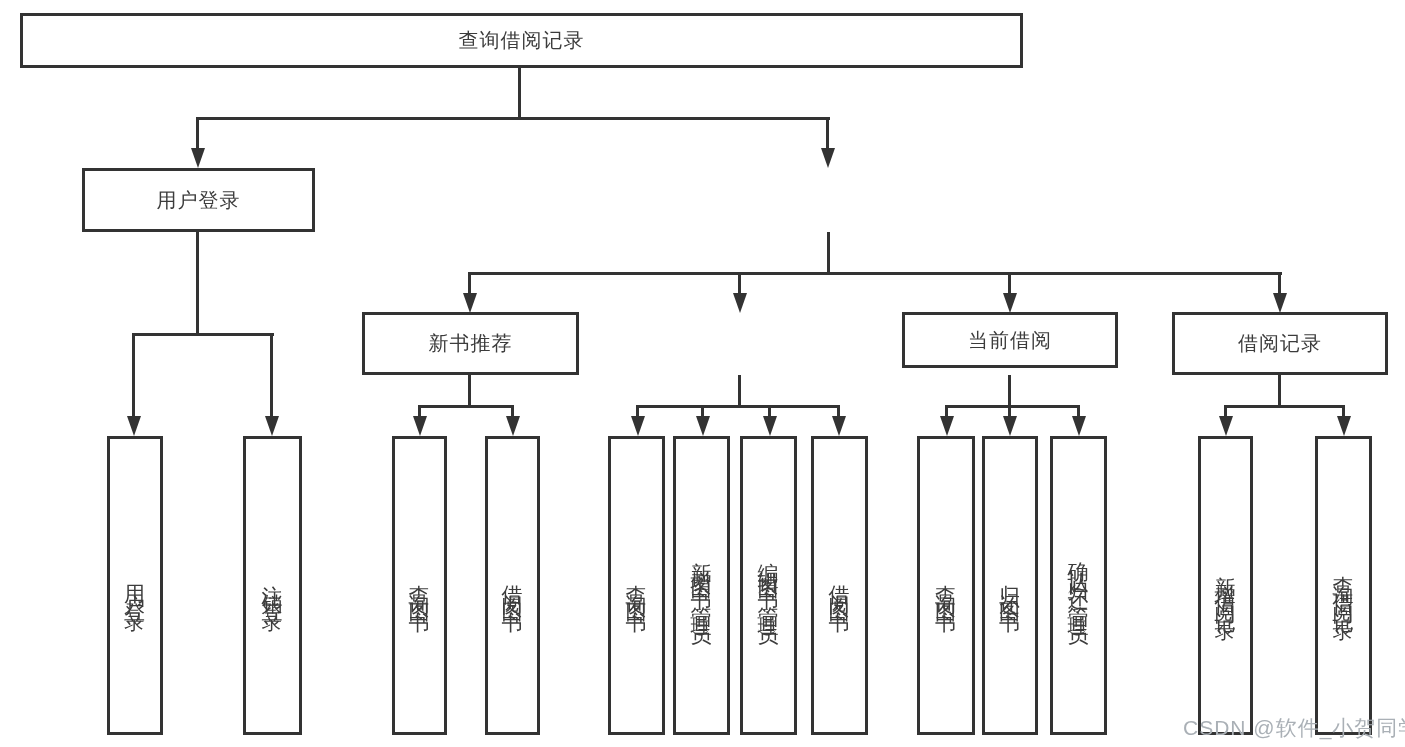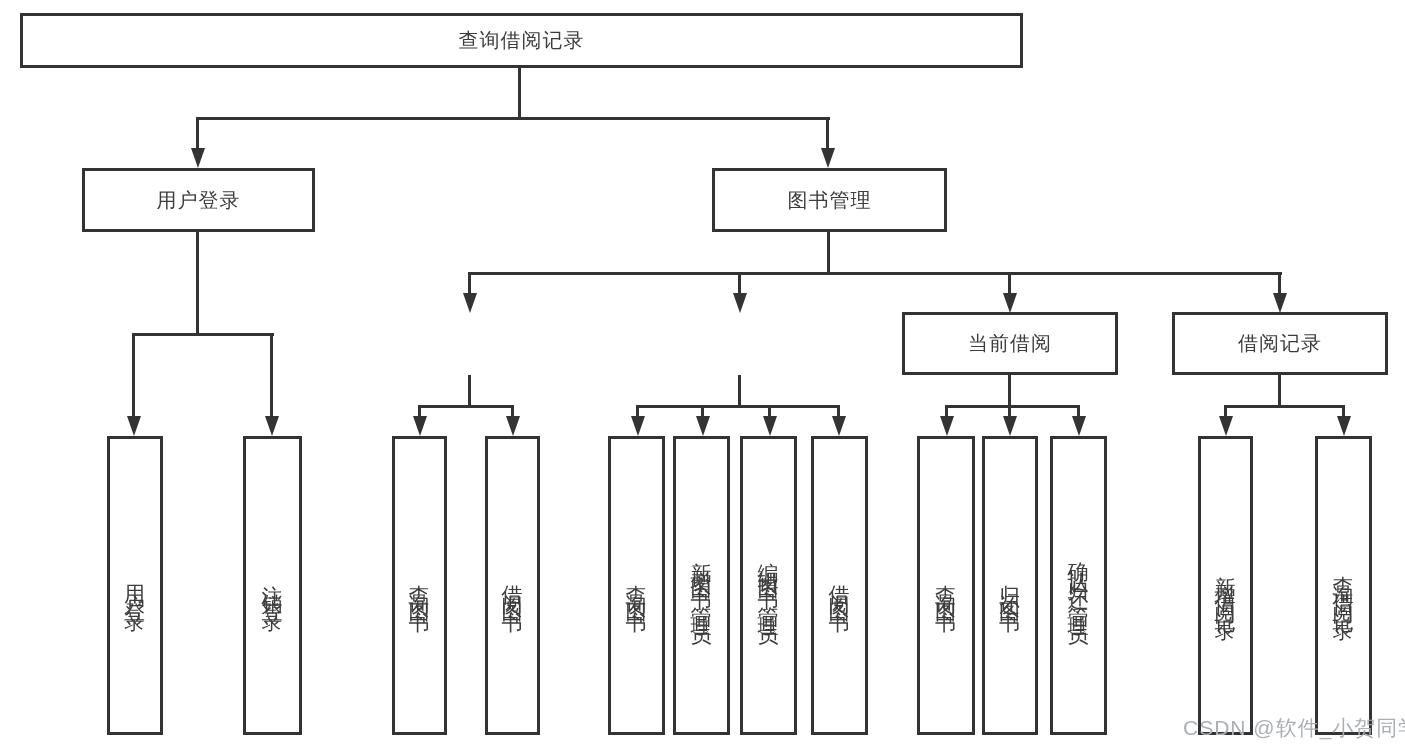--- a/index.html
+++ b/index.html
@@ -60,43 +60,43 @@
   <div class="vl" style="left:518px;top:68px;height:50px"></div>
   <div class="hl" style="left:196px;top:117px;width:634px"></div>
   <div class="vl" style="left:196px;top:117px;height:35px"></div>
   <div class="ah" style="left:191px;top:148px"></div>
   <div class="vl" style="left:826px;top:117px;height:35px"></div>
   <div class="ah" style="left:821px;top:148px"></div>
 
   <div class="box" style="left:82px;top:168px;width:233px;height:64px">
     <span>用户登录</span>
   </div>
-  <div class="box" style="left:712px;top:168px;width:235px;height:64px">
-    <span>图书管理</span>
-  </div>
 
   <div class="vl" style="left:196px;top:232px;height:104px"></div>
   <div class="hl" style="left:132px;top:333px;width:142px"></div>
   <div class="vl" style="left:132px;top:333px;height:85px"></div>
   <div class="ah" style="left:127px;top:416px"></div>
   <div class="vl" style="left:270px;top:333px;height:85px"></div>
   <div class="ah" style="left:265px;top:416px"></div>
 
   <div class="vl" style="left:827px;top:232px;height:43px"></div>
   <div class="hl" style="left:468px;top:272px;width:814px"></div>
   <div class="vl" style="left:468px;top:272px;height:24px"></div>
   <div class="ah" style="left:463px;top:293px"></div>
   <div class="vl" style="left:738px;top:272px;height:24px"></div>
   <div class="ah" style="left:733px;top:293px"></div>
   <div class="vl" style="left:1008px;top:272px;height:24px"></div>
   <div class="ah" style="left:1003px;top:293px"></div>
   <div class="vl" style="left:1278px;top:272px;height:24px"></div>
   <div class="ah" style="left:1273px;top:293px"></div>
 
-  <div class="box" style="left:902px;top:312px;width:216px;height:63px">
+  <div class="box" style="left:362px;top:312px;width:217px;height:63px">
+    <span>新书推荐</span>
+  </div>
+  <div class="box" style="left:902px;top:312px;width:216px;height:56px">
     <span>当前借阅</span>
   </div>
   <div class="box" style="left:1172px;top:312px;width:216px;height:63px">
     <span>借阅记录</span>
   </div>
 
   <div class="vl" style="left:468px;top:375px;height:33px"></div>
   <div class="hl" style="left:418px;top:405px;width:96px"></div>
   <div class="vl" style="left:418px;top:405px;height:18px"></div>
   <div class="ah" style="left:413px;top:416px"></div>

